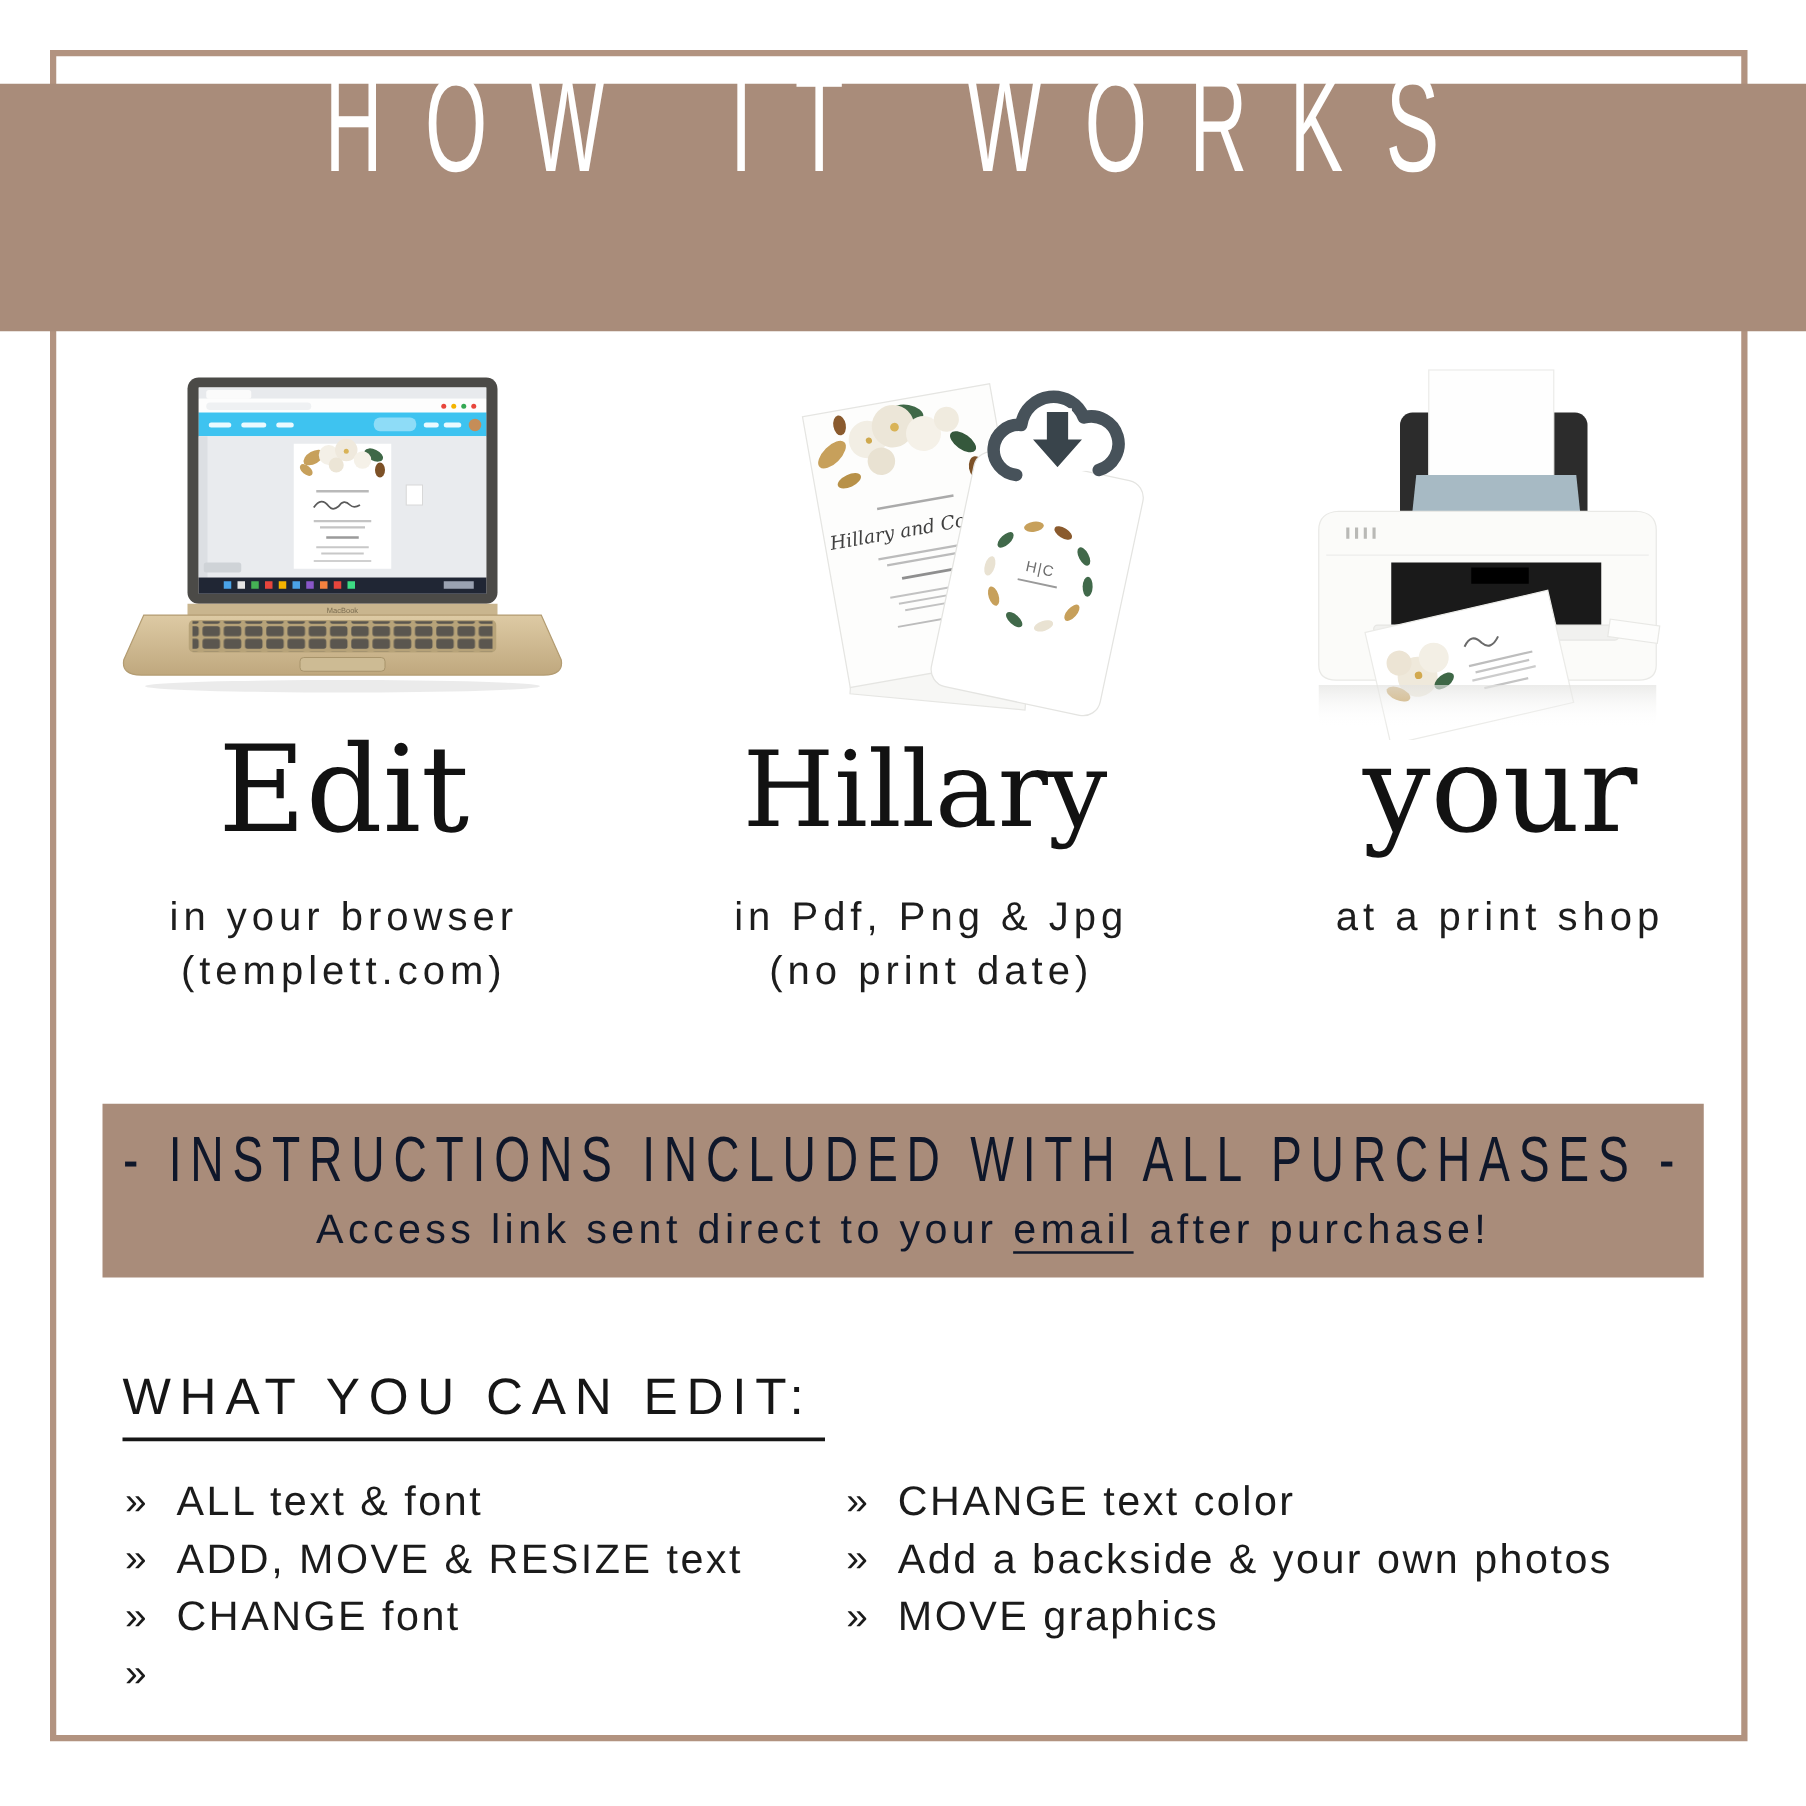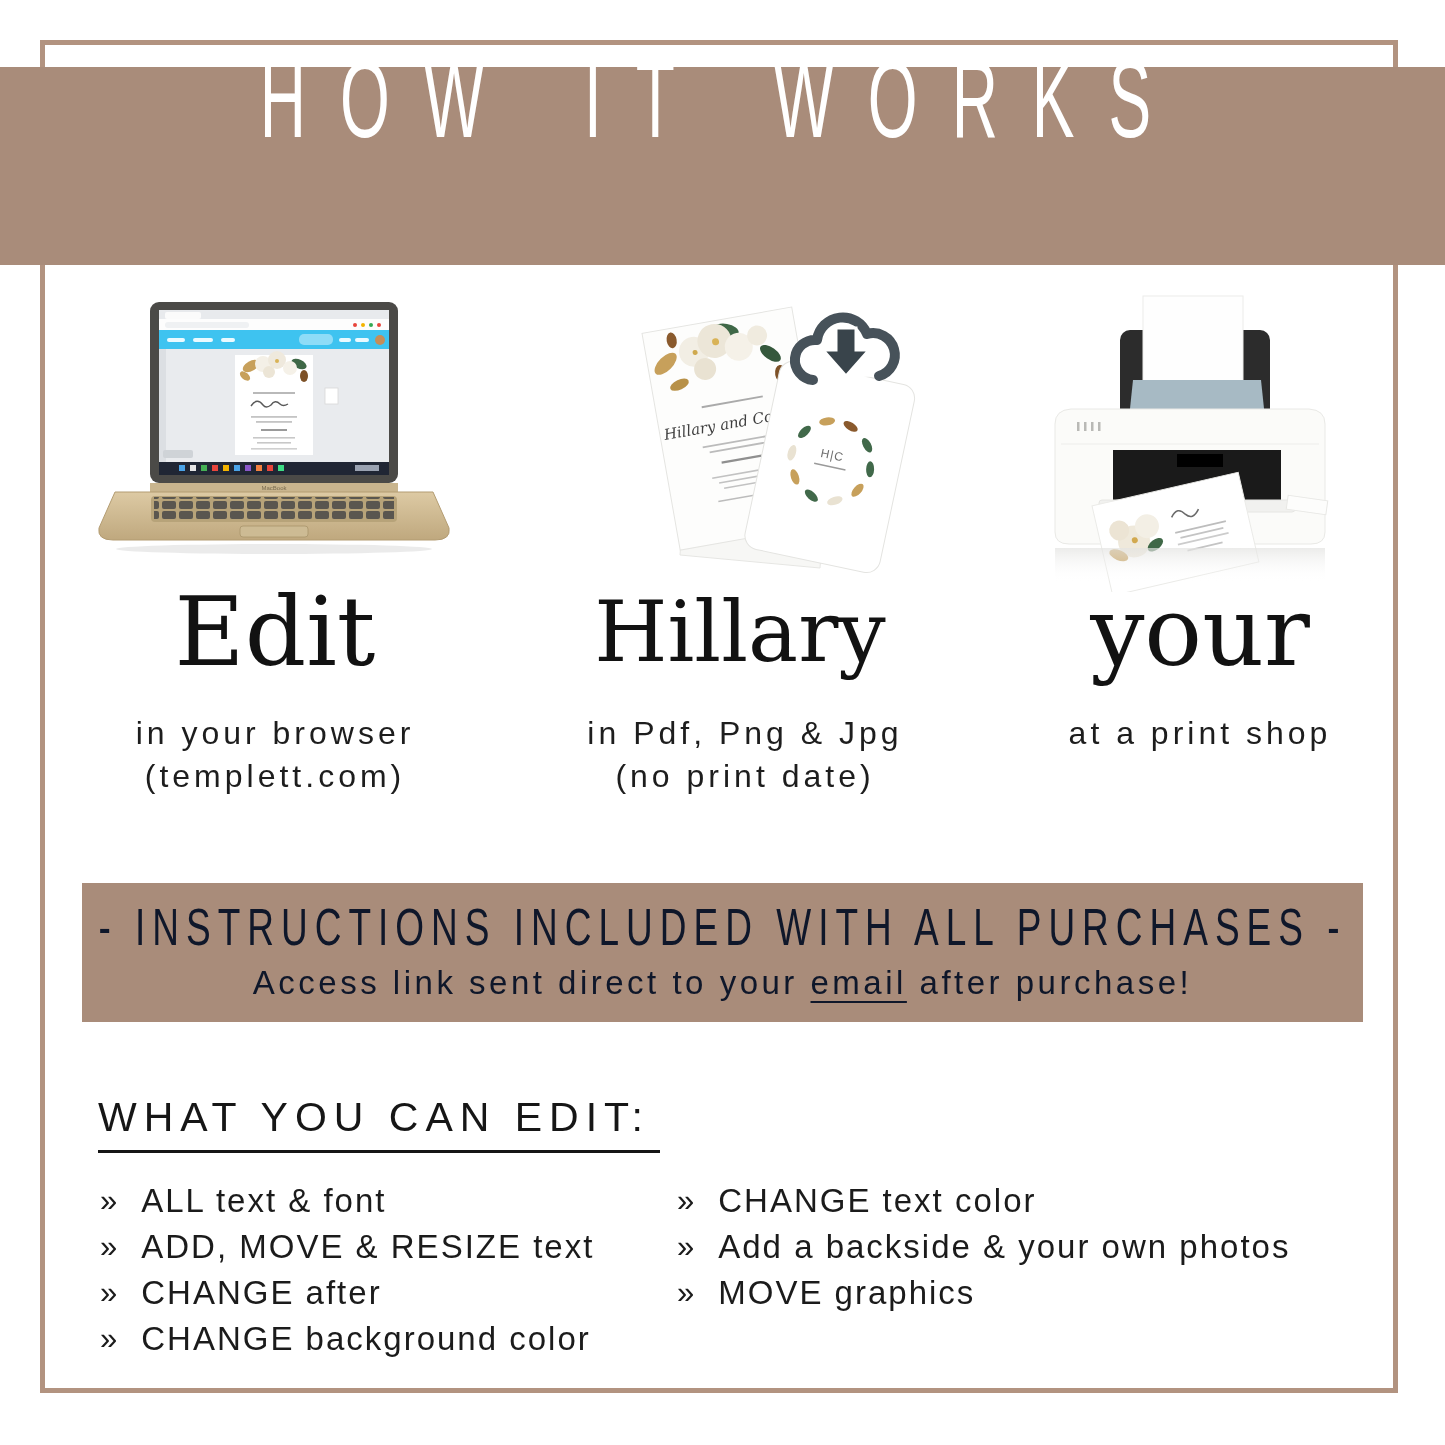--- a/index.html
+++ b/index.html
@@ -270,25 +270,24 @@
       <li>
           <span class="b">»</span>
           <span>ALL text &amp; font</span>
         </li>
       <li>
           <span class="b">»</span>
           <span>ADD, MOVE &amp; RESIZE text</span>
         </li>
       <li>
           <span class="b">»</span>
-          <span>CHANGE after</span>
-        </li>
-      <li>
-          <span class="b">»</span>
-          <span>CHANGE background color</span>
+          <span>CHANGE font</span>
+        </li>
+      <li>
+          <span class="b">»</span>
         </li>
     </ul>
   </div>
 
   <div id="bullets-right" class="bullets">
     <ul>
       <li>
           <span class="b">»</span>
           <span>CHANGE text color</span>
         </li>

